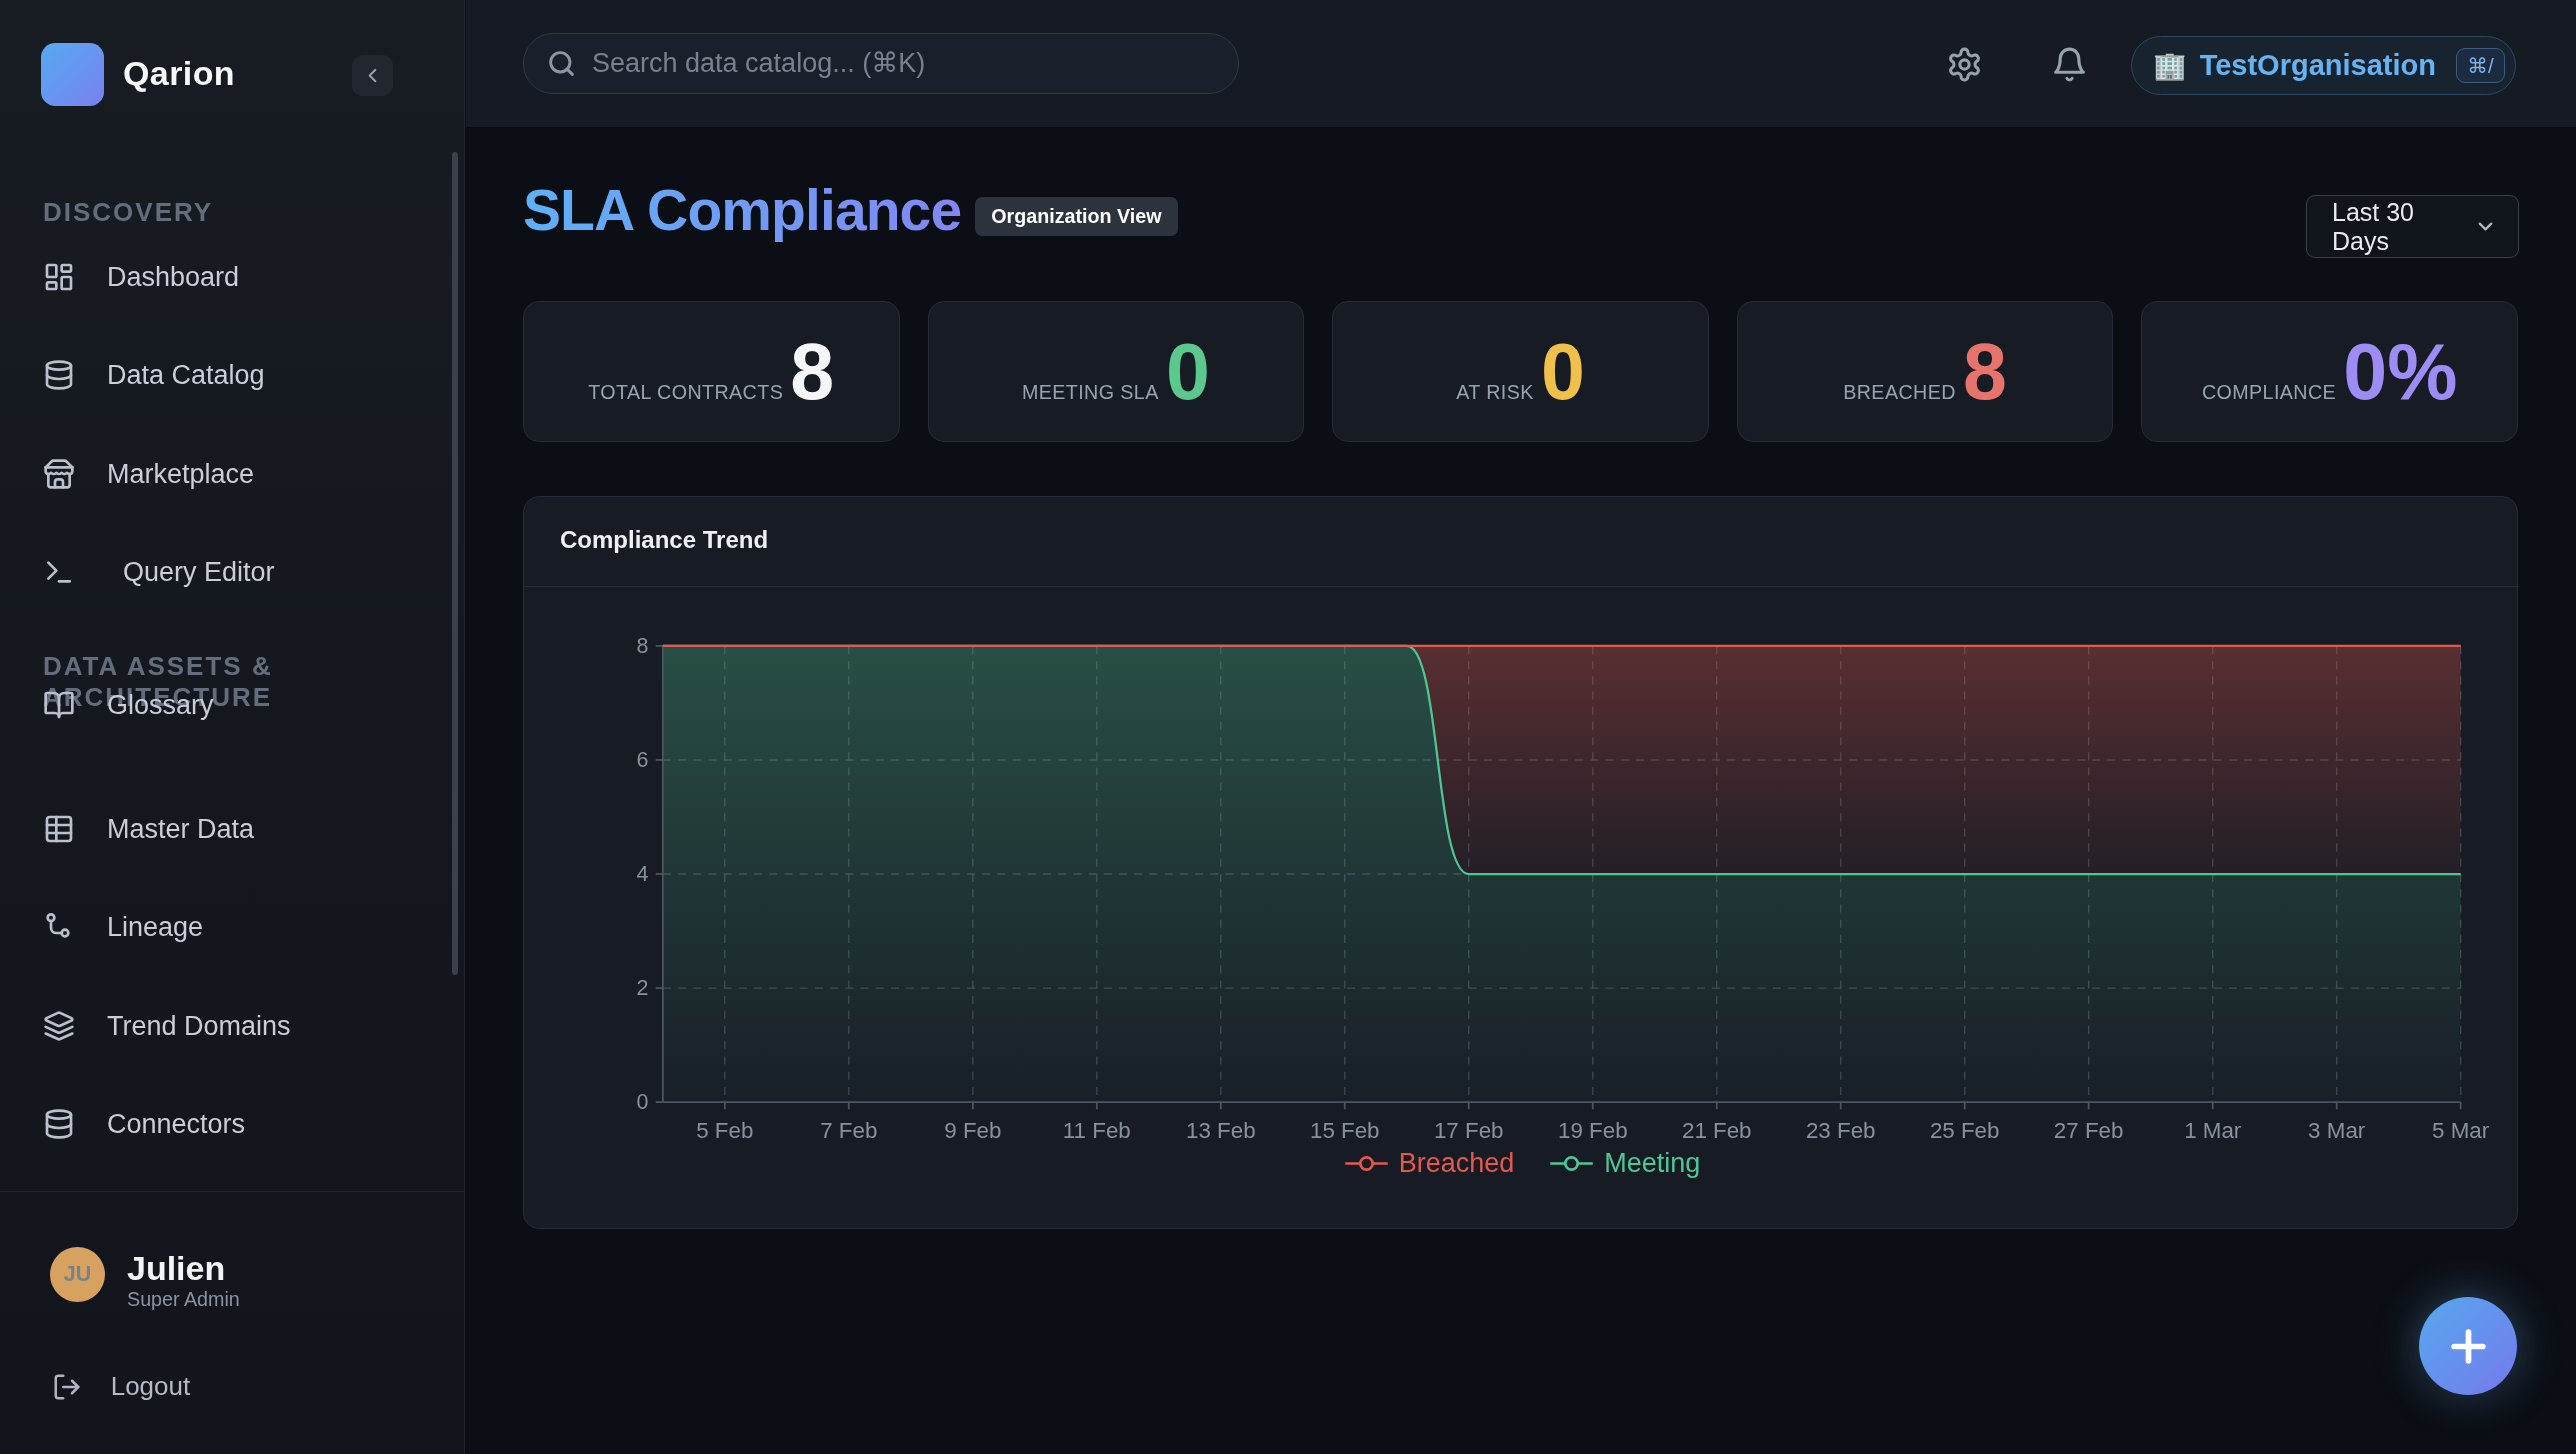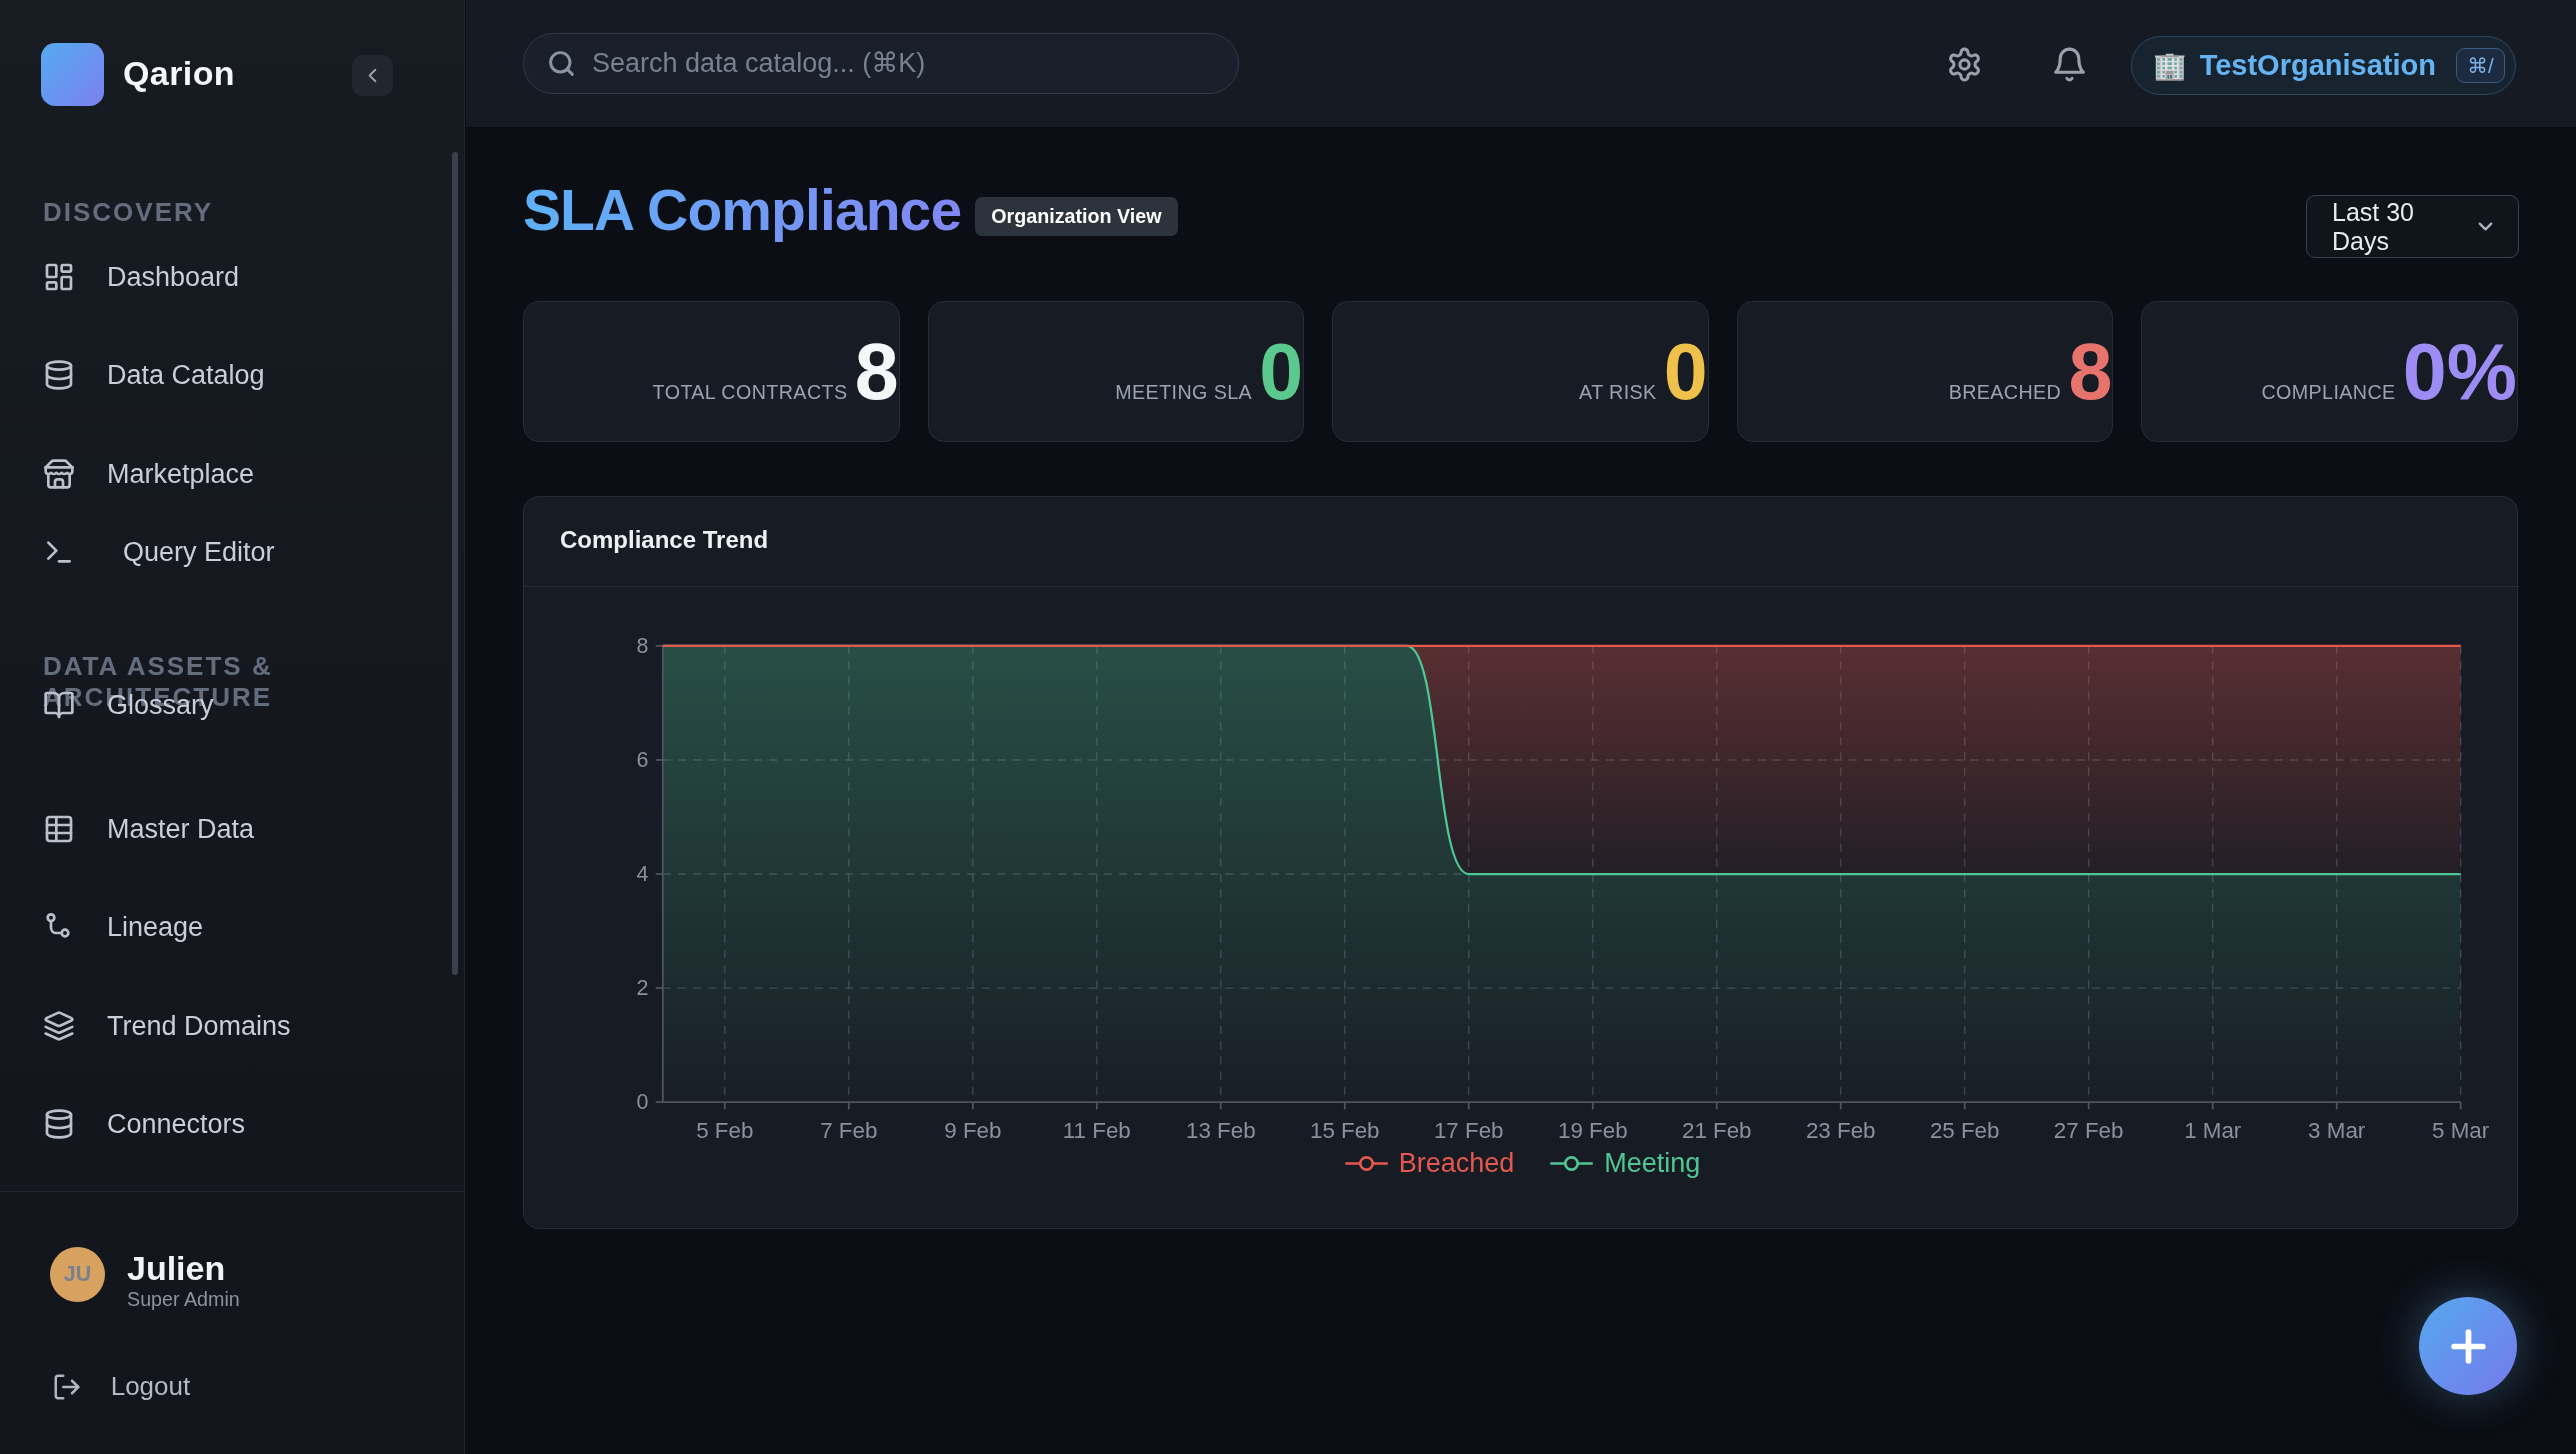--- a/index.html
+++ b/index.html
@@ -69,21 +69,21 @@
   #range-select { left:2306px; top:195px; width:213px; height:63px; border-radius:9px;
     background:#10141b; border:1.8px solid #3a414e; display:flex; align-items:center;
     padding:0 21.5px 0 25px; cursor:pointer; }
   #range-label { flex:1; font-size:25px; color:#e8ebef; }
   #range-chevron { width:23px; height:23px; color:#aeb5c0; }
   #range-chevron svg { width:100%; height:100%; stroke:currentColor; fill:none; stroke-width:2.4; stroke-linecap:round; stroke-linejoin:round; }
 
   
   #stats-row { left:523px; top:301px; width:1995px; display:flex; gap:28px; }
   .stat-card { flex:1; height:141px; background:#171b24; border:0.9px solid #262c37; border-radius:16px;
-    display:flex; align-items:center; justify-content:flex-end; }
+    display:flex; align-items:center; justify-content:center; }
   .stat-inner { display:flex; align-items:baseline; gap:7.2px; }
   .stat-label { font-size:19.7px; letter-spacing:0.4px; color:#9aa3b1; text-transform:uppercase; }
   .stat-value { font-size:79px; font-weight:bold; line-height:1; }
 
   
   #chart-card { left:523px; top:496px; width:1995px; height:733px; background:#171b24;
     border:0.9px solid #262c37; border-radius:16px; }
   #chart-title { left:36px; top:29px; font-size:24px; font-weight:bold; color:#eef1f4; }
   #chart-divider { left:0; top:89px; width:1995px; height:0.9px; background:#272d37; }
   #trend-svg { left:0; top:89px; }
@@ -135,21 +135,21 @@
   <div class="nav-item abs" style="top:442px;">
     <span class="nav-ic"><svg viewBox="0 0 24 24">
           <path d="m2 7 4.41-4.41A2 2 0 0 1 7.83 2h8.34a2 2 0 0 1 1.42.59L22 7"></path>
           <path d="M4 12v8a2 2 0 0 0 2 2h12a2 2 0 0 0 2-2v-8"></path>
           <path d="M15 22v-4a2 2 0 0 0-2-2h-2a2 2 0 0 0-2 2v4"></path>
           <path d="M2 7h20"></path>
           <path d="M22 7v3a2 2 0 0 1-2 2 2.7 2.7 0 0 1-1.59-.63.7.7 0 0 0-.82 0A2.7 2.7 0 0 1 16 12a2.7 2.7 0 0 1-1.59-.63.7.7 0 0 0-.82 0A2.7 2.7 0 0 1 12 12a2.7 2.7 0 0 1-1.59-.63.7.7 0 0 0-.82 0A2.7 2.7 0 0 1 8 12a2.7 2.7 0 0 1-1.59-.63.7.7 0 0 0-.82 0A2.7 2.7 0 0 1 4 12a2 2 0 0 1-2-2V7"></path>
         </svg></span>
     <span class="nav-label">Marketplace</span>
   </div>
-  <div class="nav-item abs" style="top:520px;gap:48px;">
+  <div class="nav-item abs" style="top:540px;gap:48px;">
     <span class="nav-ic"><svg viewBox="0 0 24 24">
           <polyline points="4 17 10 11 4 5"></polyline>
           <line x1="12" y1="19" x2="20" y2="19"></line>
         </svg></span>
     <span class="nav-label">Query Editor</span>
   </div>
 
   <div class="section-label abs" style="top:651px;">DATA ASSETS &amp; ARCHITECTURE</div>
 
   <div class="nav-item abs" style="top:673px;">

